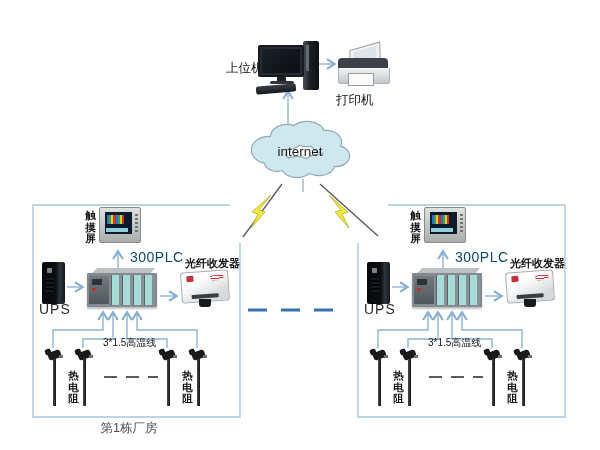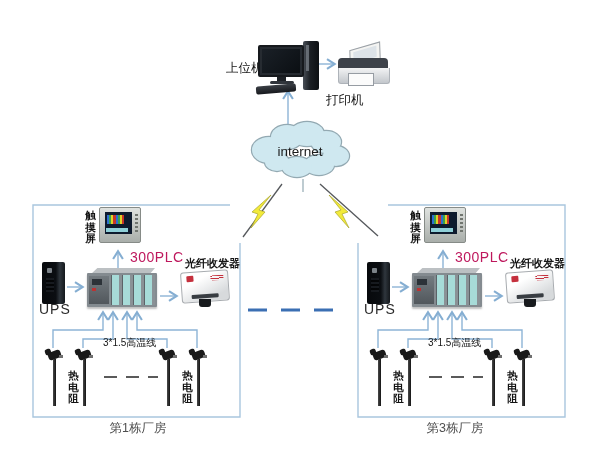--- a/index.html
+++ b/index.html
@@ -5,21 +5,21 @@
   html,body{margin:0;padding:0;background:#fff;}
   .stage{position:relative;width:600px;height:450px;background:#ffffff;overflow:hidden;
          font-family:"Liberation Sans","DejaVu Sans",sans-serif;}
   svg{position:absolute;left:0;top:0;}
   .title{position:absolute;top:8px;left:0;width:100%;text-align:center;font-size:19px;
          font-weight:700;color:#36a05e;letter-spacing:2px;
          font-family:"Liberation Serif","DejaVu Serif",serif;}
   .lbl{position:absolute;color:#161616;white-space:nowrap;}
   .host-lbl,.printer-lbl{font-size:12.5px;}
   .inet-lbl{position:absolute;left:269px;top:144px;width:62px;text-align:center;font-size:13.5px;color:#1b1b1b;}
-  .plc-lbl{font-size:14px;color:#be185d;letter-spacing:.5px;}
+  .plc-lbl{font-size:14px;color:#0c4a6e;letter-spacing:.5px;}
   .fiber-lbl{font-size:11px;font-weight:600;}
   .ups-lbl{font-size:14px;color:#2b2b2b;letter-spacing:1px;}
   .wire-lbl{font-size:10px;font-weight:400;}
   .vtext{position:absolute;width:13px;font-size:10.5px;line-height:11.5px;font-weight:600;
          word-break:break-all;text-align:center;color:#121212;}
   .caption{position:absolute;top:420px;width:120px;text-align:center;font-size:12.5px;color:#4f4f4f;}
   .bx{position:absolute;top:205px;width:207px;height:213px;}
   
   .computer{position:absolute;left:256px;top:41px;width:64px;height:54px;}
   .computer .monitor{position:absolute;left:2px;top:4px;width:42px;height:28px;background:#262b31;border:2px solid #16191d;border-radius:2px;}
@@ -145,21 +145,21 @@
     <div class="mstand"></div>
     <div class="mbase"></div>
     <div class="keyboard"></div>
   </div>
   <div class="printer">
     <div class="tray"></div>
     <div class="ptop"></div>
     <div class="pbody"></div>
     <div class="pout"></div>
   </div>
-  <div class="lbl printer-lbl" style="left:326px;top:92px">打印机</div>
+  <div class="lbl printer-lbl" style="left:336px;top:92px">打印机</div>
 
   <div class="inet-lbl">internet</div>
 
   <div class="bx" style="left:33px">
     <div class="vtext" style="left:51px;top:5px">触摸屏</div>
     <div class="tscreen" style="left:66px;top:2px">
       <div class="tsscr"></div>
         <div class="tsbars"></div>
       <div class="tsstrip"></div>
         <div class="tsbtns"></div>
@@ -259,16 +259,15 @@
     <div class="probe" style="left:156px;top:143px">
         <div class="pcap"></div>
         <div class="phead"></div>
         <div class="ptip"></div>
         <div class="pstem"></div>
       </div>
     <div class="vtext" style="left:34px;top:165px">热电阻</div>
     <div class="vtext" style="left:148px;top:165px">热电阻</div>
   </div>
 
-  <div class="caption" style="left:78px">第1栋厂房</div>
-  <div class="caption" style="left:395px">第3栋厂房</div>
+  <div class="caption" style="left:69px">第1栋厂房</div>
 
 </div>
 
 </body></html>

